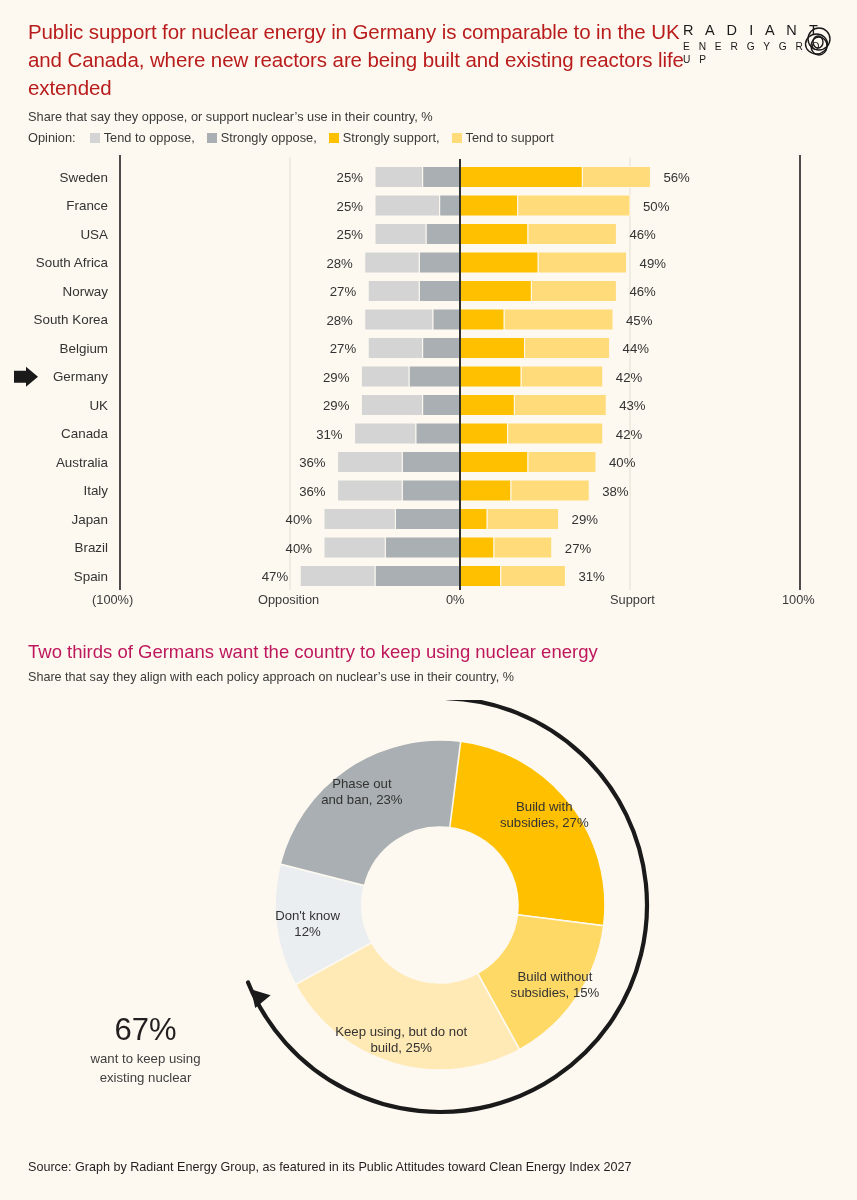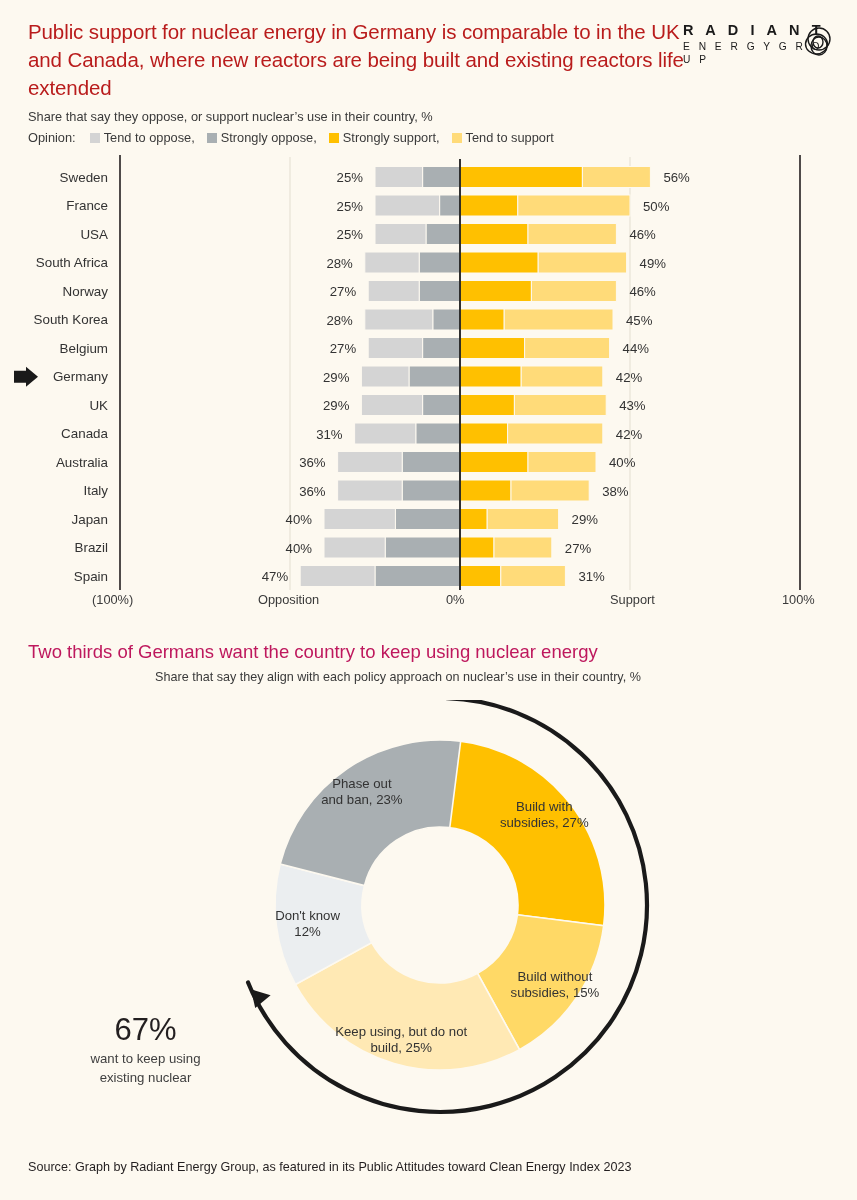--- a/index.html
+++ b/index.html
@@ -29,41 +29,41 @@
   .legend .lg-label{margin-right:5px;}
   .legend .sw{
     display:inline-block;width:10px;height:10px;margin:0 4px 0 1px;
     position:relative;top:1px;
   }
   .legend .item{margin-right:3px;white-space:nowrap;}
 
   
   .logo{position:absolute;right:24px;top:22px;width:150px;height:46px;}
   .logo .l1{
-    font-size:14.5px;letter-spacing:4.2px;font-weight:700;color:#1a1a1a;
+    font-size:14.5px;letter-spacing:4.2px;font-weight:400;color:#1a1a1a;
     font-family:"Liberation Sans", sans-serif;line-height:17px;
   }
   .logo .l2{
     font-size:10.2px;letter-spacing:3.0px;font-weight:400;color:#1a1a1a;
     line-height:13px;margin-top:1px;
   }
   .logo .rings{position:absolute;right:-2px;top:3px;}
 
   
   .barchart{position:absolute;left:0;top:155px;width:857px;height:430px;}
   .bc-svg{display:block;}
 
   .axisrow{position:absolute;left:0;top:592px;width:685px;height:22px;
     font-size:12.8px;color:#3a3a3a;}
   .axisrow span{position:absolute;}
 
   
   .sec2{position:absolute;left:28px;top:640px;width:740px;}
   .sec2 .h{font-size:18.5px;font-weight:400;color:#be185d;line-height:24px;}
-  .sec2 .s{font-size:12.6px;color:#3a3a3a;margin-top:5px;line-height:16px;text-align:center;}
+  .sec2 .s{font-size:12.6px;color:#3a3a3a;margin-top:5px;line-height:16px;}
 
   .donutwrap{position:absolute;left:0;top:700px;width:857px;height:440px;}
 
   .bigstat{position:absolute;left:58px;top:1012px;width:175px;text-align:center;}
   .bigstat .num{font-size:31px;color:#231f20;line-height:36px;}
   .bigstat .cap{font-size:13.2px;color:#404040;line-height:17px;margin-top:2px;}
 
   .source{
     position:absolute;left:28px;top:1160px;font-size:12.6px;color:#231f20;
   }
@@ -271,15 +271,15 @@
         <path d="M250.89609026798163,289.19448511669066 l-3,19 l19,-6 z" fill="#1a1a1a" transform="rotate(-22 250.89609026798163 289.19448511669066)"></path>
       </svg>
   </div>
 
   <div class="bigstat">
     <div class="num">67%</div>
     <div class="cap">want to keep using</div>
     <div class="cap">existing nuclear</div>
   </div>
 
-  <div class="source">Source: Graph by Radiant Energy Group, as featured in its Public Attitudes toward Clean Energy Index 2023</div>
+  <div class="source">Source: Graph by Radiant Energy Group, as featured in its Public Attitudes toward Clean Energy Index 2027</div>
 
 </div>
 
 </body></html>

